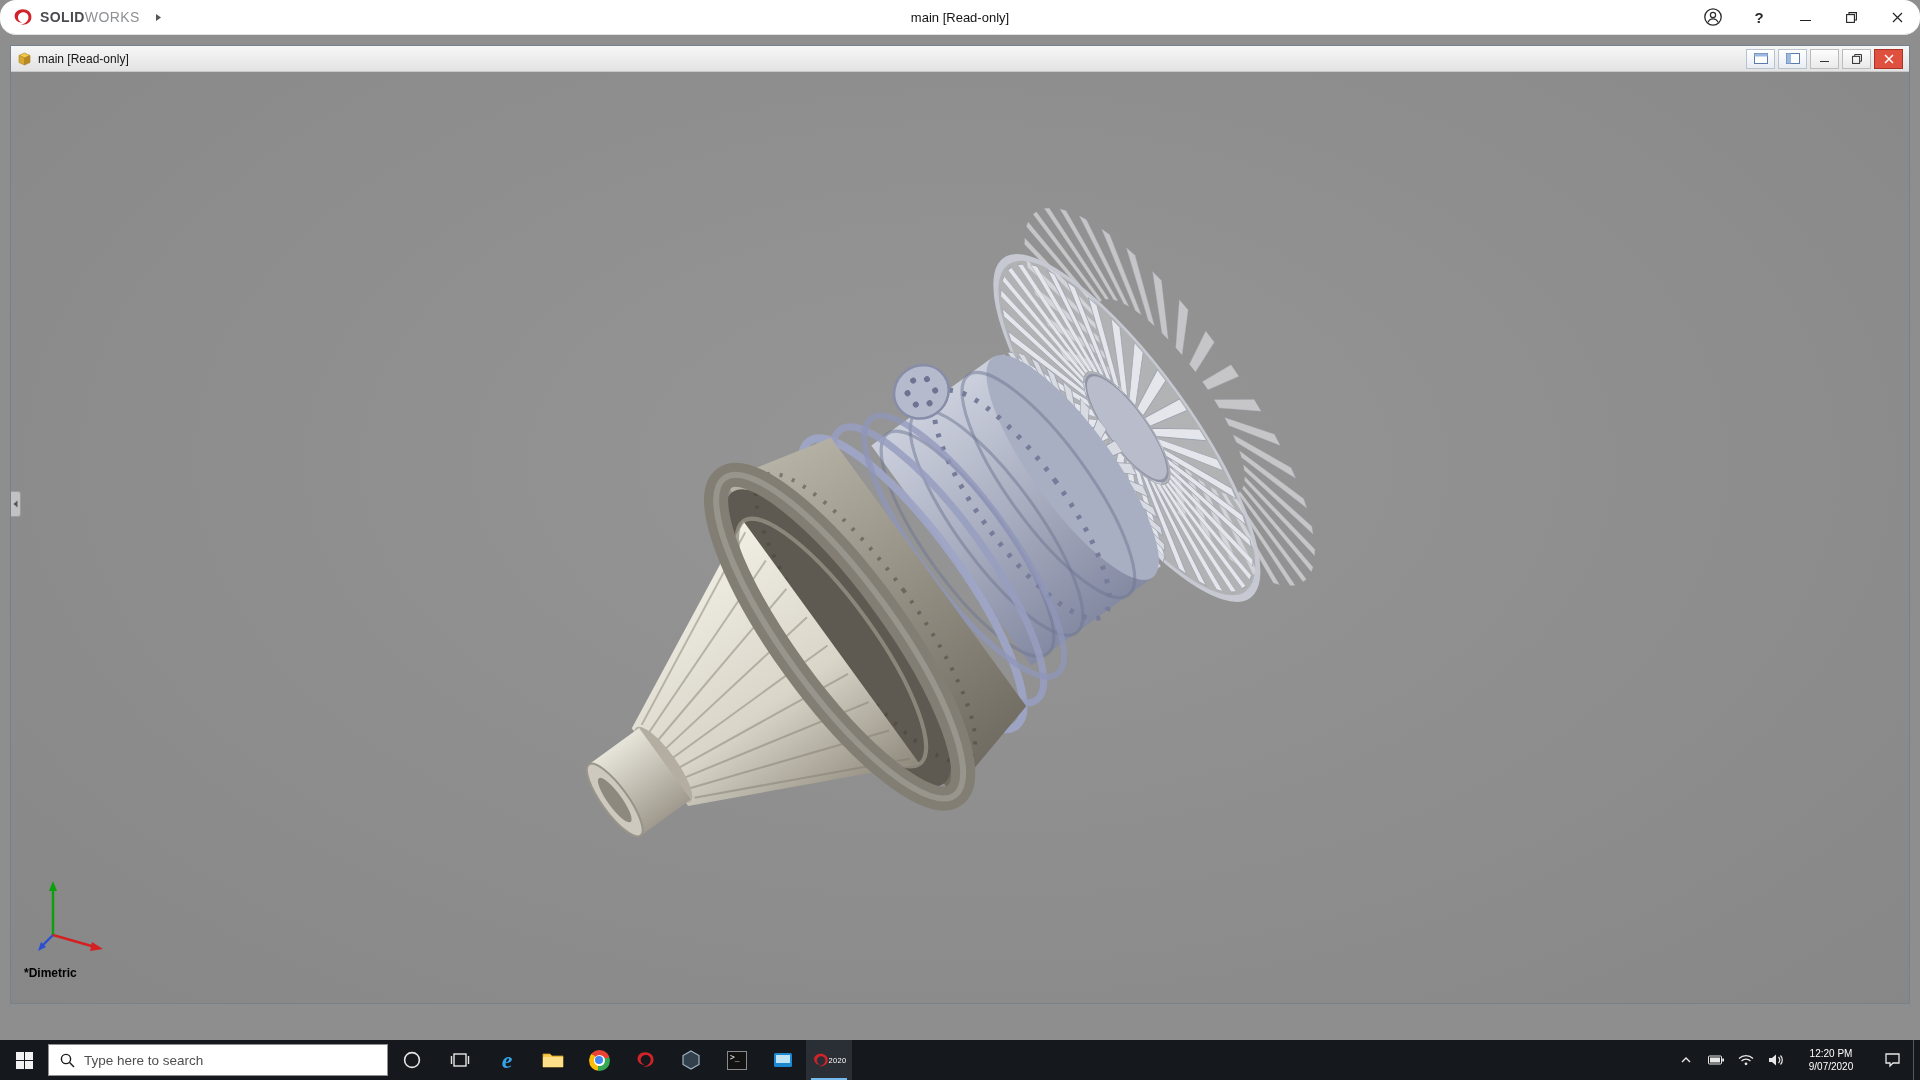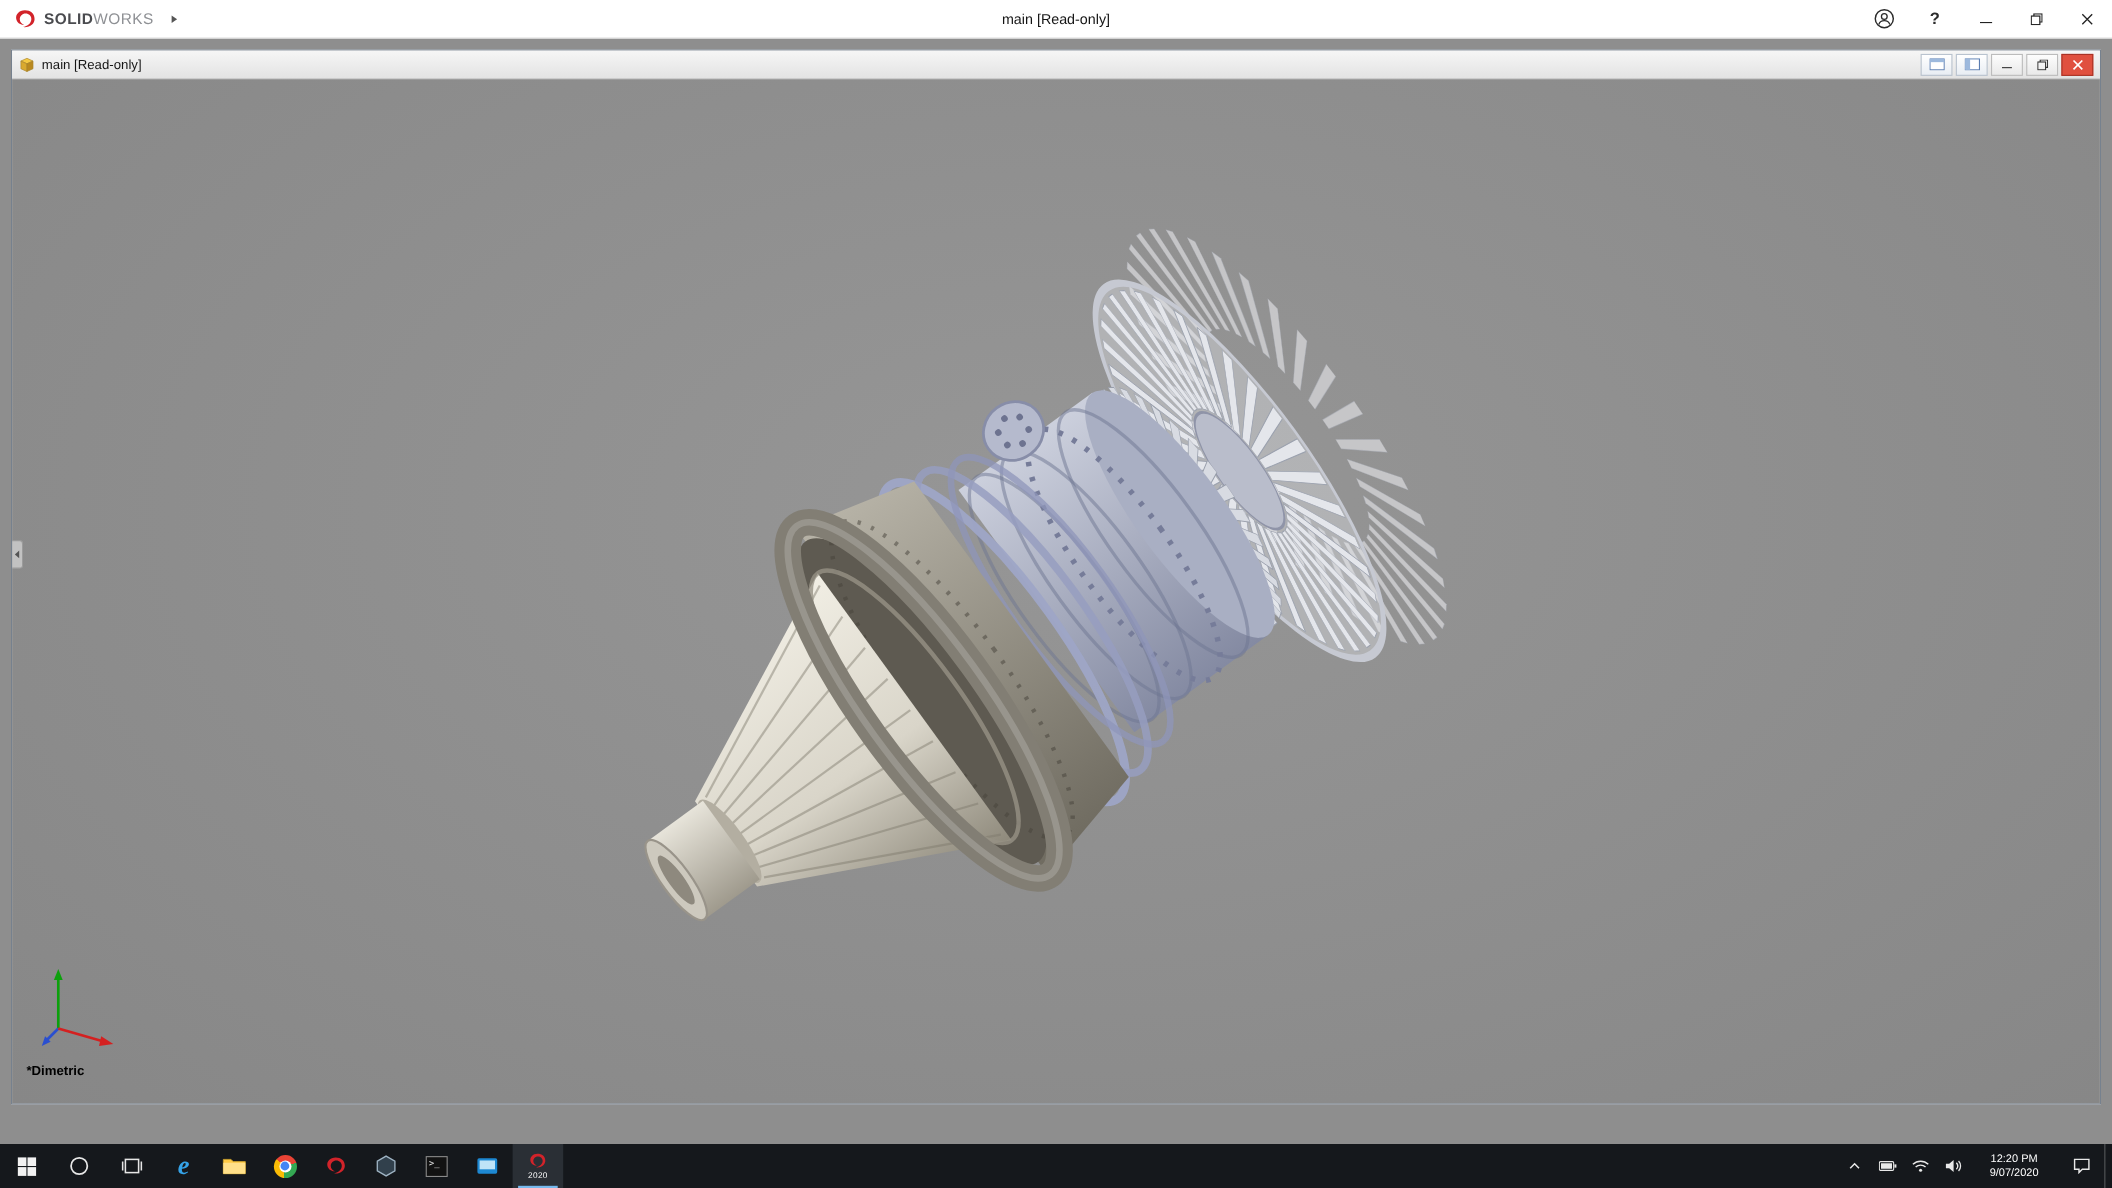--- a/index.html
+++ b/index.html
@@ -1,20 +1,20 @@
 <!DOCTYPE html>
 <html><head>
 <meta charset="utf-8">
 <style>
   * { box-sizing: border-box; margin: 0; padding: 0; }
   html,body { width:1920px; height:1080px; overflow:hidden; font-family:"Liberation Sans", sans-serif; background:#8f8f8f; }
   .screen { width:1920px; height:1080px; display:flex; flex-direction:column; position:relative; }
 
   
-  .titlebar { flex:0 0 35px; background:#ffffff; border-bottom:1px solid #e2e2e2; display:flex; align-items:flex-start; position:relative; z-index:5; }
+  .titlebar { flex:0 0 35px; background:#ffffff; border-bottom:1px solid #e2e2e2; display:flex; align-items:flex-start; position:relative; z-index:5;border-radius:16px; }
   .brand { display:flex; align-items:center; gap:7px; padding:0 10px 0 12px; height:100%; cursor:pointer; }
   .brand-text { font-size:14px; letter-spacing:.4px; color:#55565a; white-space:nowrap; }
   .brand-text b { font-weight:bold; color:#4a4b4f; }
   .brand-text .lt { font-weight:normal; color:#8e9094; }
   .flyout { width:18px; height:100%; display:flex; align-items:center; justify-content:center; cursor:pointer; }
   .app-title { position:absolute; left:50%; top:0; transform:translateX(-50%); height:100%; display:flex; align-items:center; font-size:13px; color:#141414; }
   .win-controls { margin-left:auto; display:flex; height:100%; }
   .wc-btn { width:46px; height:100%; border:none; background:transparent; display:flex; align-items:center; justify-content:center; cursor:pointer; }
   .wc-btn .q { font-size:15px; color:#2b2b2b; font-weight:bold; }
   .min-glyph { width:11px; border-bottom:1.6px solid #222; height:1px; margin-top:6px; }
@@ -46,21 +46,21 @@
   .tb-btn.active { background:#2a2f35; }
   .tb-btn.active::after { content:""; position:absolute; left:5px; right:5px; bottom:0; height:2px; background:#76b9ed; }
   .tb-search { width:340px; margin:4px 0; background:#ffffff; border:1px solid #8f8f8f; display:flex; align-items:center; gap:9px; padding:0 11px; }
   .tb-search input { flex:1; border:none; outline:none; background:transparent; font-size:13.5px; color:#444; font-family:"Liberation Sans", sans-serif; }
   .tb-search input::placeholder { color:#4f4f4f; opacity:1; }
   .edge-e { font-size:24px; font-weight:bold; color:#35a3e8; font-family:"Liberation Serif", serif; font-style:italic; line-height:1; }
   .chrome { position:relative; width:21px; height:21px; border-radius:50%; background:conic-gradient(from -50deg, #ea4335 0 120deg, #34a853 120deg 240deg, #fbbc05 240deg 360deg); }
   .chrome::before { content:""; position:absolute; left:50%; top:50%; width:11px; height:11px; margin:-5.5px 0 0 -5.5px; border-radius:50%; background:#fff; }
   .chrome::after { content:""; position:absolute; left:50%; top:50%; width:8px; height:8px; margin:-4px 0 0 -4px; border-radius:50%; background:#4285f4; }
   .cmdbox { width:20px; height:19px; background:#121212; border:1px solid #8a8a8a; color:#eaeaea; font-family:"DejaVu Sans Mono", monospace; font-size:8px; display:flex; align-items:flex-start; padding:2px 0 0 2px; line-height:1; }
-  .sw-stack { display:flex; flex-direction:column; align-items:center; gap:0; }
+  .sw-stack { display:flex; align-items:center; gap:0; }
   .sw-year { font-size:7.5px; color:#ffffff; line-height:1; margin-top:1px; letter-spacing:.3px; }
   .tray { margin-left:auto; display:flex; align-items:stretch; }
   .tray-btn { width:30px; display:flex; align-items:center; justify-content:center; cursor:pointer; }
   .clock { width:80px; display:flex; flex-direction:column; align-items:center; justify-content:center; color:#ffffff; font-size:10px; line-height:1.3; cursor:pointer; }
   .action { width:42px; }
   .show-desktop { width:7px; border-left:1px solid rgba(255,255,255,0.28); cursor:pointer; }
 </style>
 </head>
 <body>
 
@@ -359,20 +359,27 @@
 
   <footer class="taskbar">
     <div class="tb-btn">
       <svg width="17" height="17" viewBox="0 0 17 17">
         <rect x="0" y="0" width="8" height="8" fill="#f2f2f2"></rect>
           <rect x="9" y="0" width="8" height="8" fill="#f2f2f2"></rect>
         <rect x="0" y="9" width="8" height="8" fill="#f2f2f2"></rect>
           <rect x="9" y="9" width="8" height="8" fill="#f2f2f2"></rect>
       </svg>
     </div>
+    <div class="tb-search">
+      <svg width="15" height="15" viewBox="0 0 15 15">
+        <circle cx="6" cy="6" r="4.6" fill="none" stroke="#1a1a1a" stroke-width="1.4"></circle>
+        <line x1="9.6" y1="9.6" x2="14" y2="14" stroke="#1a1a1a" stroke-width="1.4"></line>
+      </svg>
+      <input type="text" placeholder="Type here to search" style="">
+    </div>
     <div class="tb-btn">
       <svg width="18" height="18" viewBox="0 0 18 18">
         <circle cx="9" cy="9" r="7.4" fill="none" stroke="#e6e6e6" stroke-width="1.6"></circle>
       </svg>
     </div>
     <div class="tb-btn">
       <svg width="20" height="18" viewBox="0 0 20 18">
         <rect x="4" y="3" width="12" height="12" fill="none" stroke="#e6e6e6" stroke-width="1.4"></rect>
         <path d="M1.5 5v8M18.5 5v8" stroke="#e6e6e6" stroke-width="1.4"></path>
       </svg>

